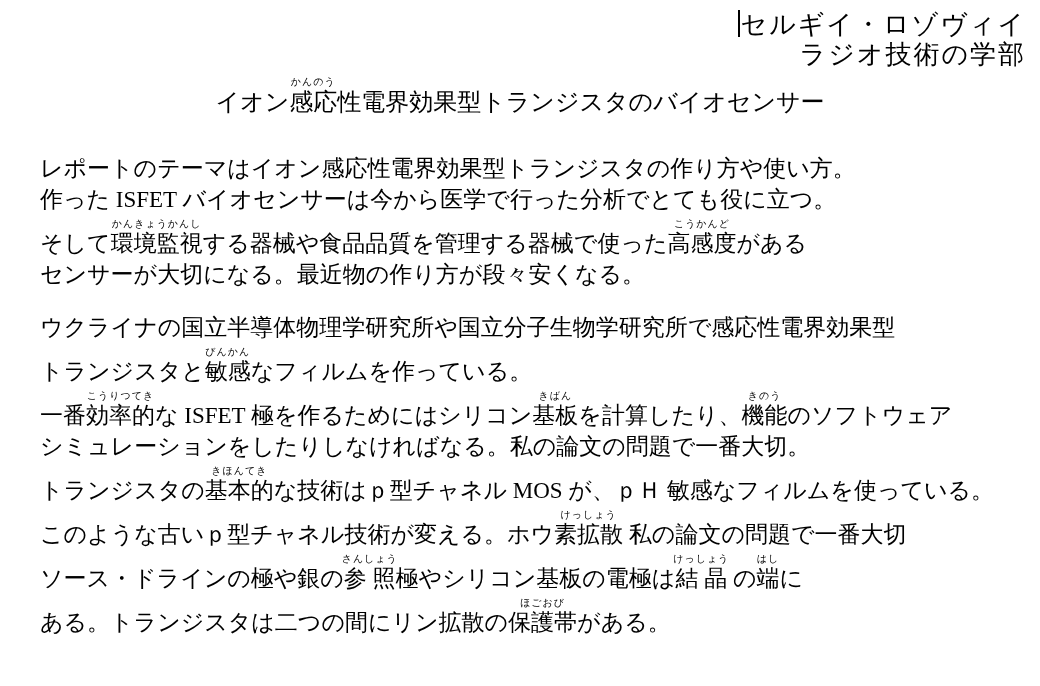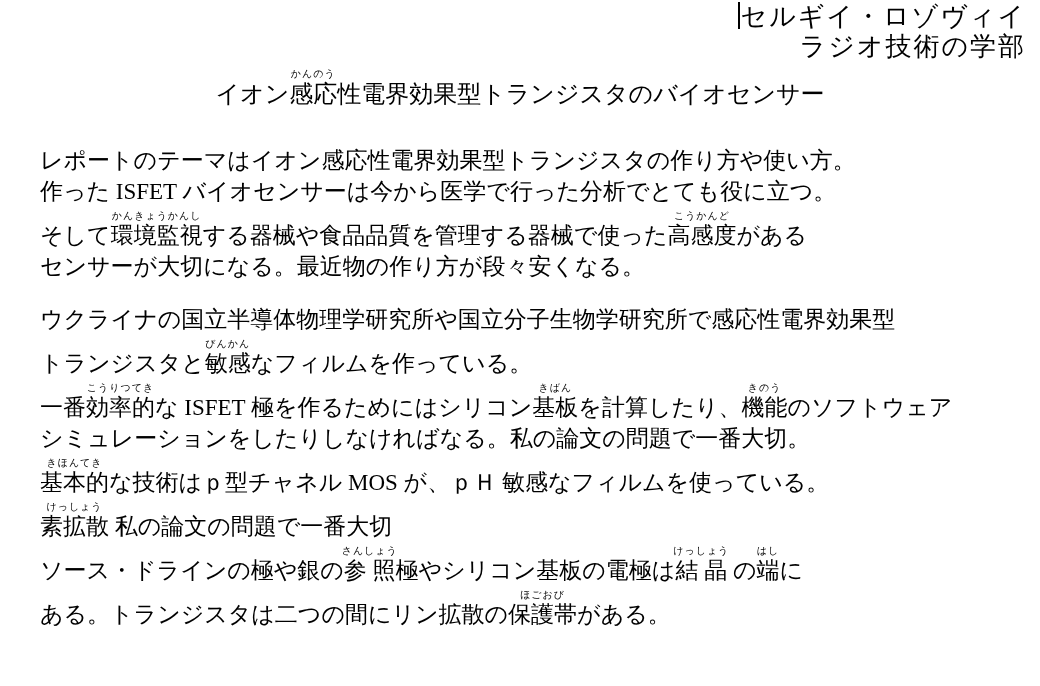--- a/index.html
+++ b/index.html
@@ -11,21 +11,21 @@
     position: relative;
     width: 1040px;
     height: 686px;
     background: #ffffff;
     color: #000000;
     overflow: hidden;
     font-family: "Liberation Serif", "DejaVu Serif", serif;
   }
   
   .doc-header {
-    padding-top: 2px;
+    padding-top: 10px;
     padding-right: 14px;
     text-align: right;
     font-size: 26px;
     line-height: 30px;
     letter-spacing: 2px;
     white-space: nowrap;
   }
   .caret {
     display: inline-block;
     width: 2px;
@@ -85,19 +85,19 @@
         <div class="line"><span>レポートのテーマはイオン感応性電界効果型トランジスタの作り方や使い方。</span></div>
         <div class="line"><span>作った ISFET バイオセンサーは今から医学で行った分析でとても役に立つ。</span></div>
         <div class="line has-ruby"><span>そして</span><span class="rb"><span class="rt">かんきょうかんし</span><span>環境監視</span></span><span>する器械や食品品質を管理する器械で使った</span><span class="rb"><span class="rt">こうかんど</span><span>高感度</span></span><span>がある</span></div>
         <div class="line"><span>センサーが大切になる。最近物の作り方が段々安くなる。</span></div>
       </div>
       <div class="para para-2">
         <div class="line"><span>ウクライナの国立半導体物理学研究所や国立分子生物学研究所で感応性電界効果型</span></div>
         <div class="line has-ruby"><span>トランジスタと</span><span class="rb"><span class="rt">びんかん</span><span>敏感</span></span><span>なフィルムを作っている。</span></div>
         <div class="line has-ruby"><span>一番</span><span class="rb"><span class="rt">こうりつてき</span><span>効率的</span></span><span>な ISFET 極を作るためにはシリコン</span><span class="rb"><span class="rt">きばん</span><span>基板</span></span><span>を計算したり、</span><span class="rb"><span class="rt">きのう</span><span>機能</span></span><span>のソフトウェア</span></div>
         <div class="line"><span>シミュレーションをしたりしなければなる。私の論文の問題で一番大切。</span></div>
-        <div class="line has-ruby"><span class="rb"><span class="rt">きほんてき</span><span>基本的</span></span><span>な技術はｐ型チャネル MOS が、ｐＨ 敏感なフィルムを使っている。</span></div>
-        <div class="line has-ruby"><span class="rb"><span class="rt">けっしょう</span><span>素拡散</span></span><span> 私の論文の問題で一番大切</span></div>
+        <div class="line has-ruby"><span>トランジスタの</span><span class="rb"><span class="rt">きほんてき</span><span>基本的</span></span><span>な技術はｐ型チャネル MOS が、ｐＨ 敏感なフィルムを使っている。</span></div>
+        <div class="line has-ruby"><span>このような古いｐ型チャネル技術が変える。ホウ</span><span class="rb"><span class="rt">けっしょう</span><span>素拡散</span></span><span> 私の論文の問題で一番大切</span></div>
         <div class="line has-ruby"><span>ソース・ドラインの極や銀の</span><span class="rb"><span class="rt">さんしょう</span><span>参 照</span></span><span>極やシリコン基板の電極は</span><span class="rb"><span class="rt">けっしょう</span><span>結 晶</span></span><span> の</span><span class="rb"><span class="rt">はし</span><span>端</span></span><span>に</span></div>
         <div class="line has-ruby"><span>ある。トランジスタは二つの間にリン拡散の</span><span class="rb"><span class="rt">ほごおび</span><span>保護帯</span></span><span>がある。</span></div>
       </div>
     </div>
 </div>
 
 </body></html>

